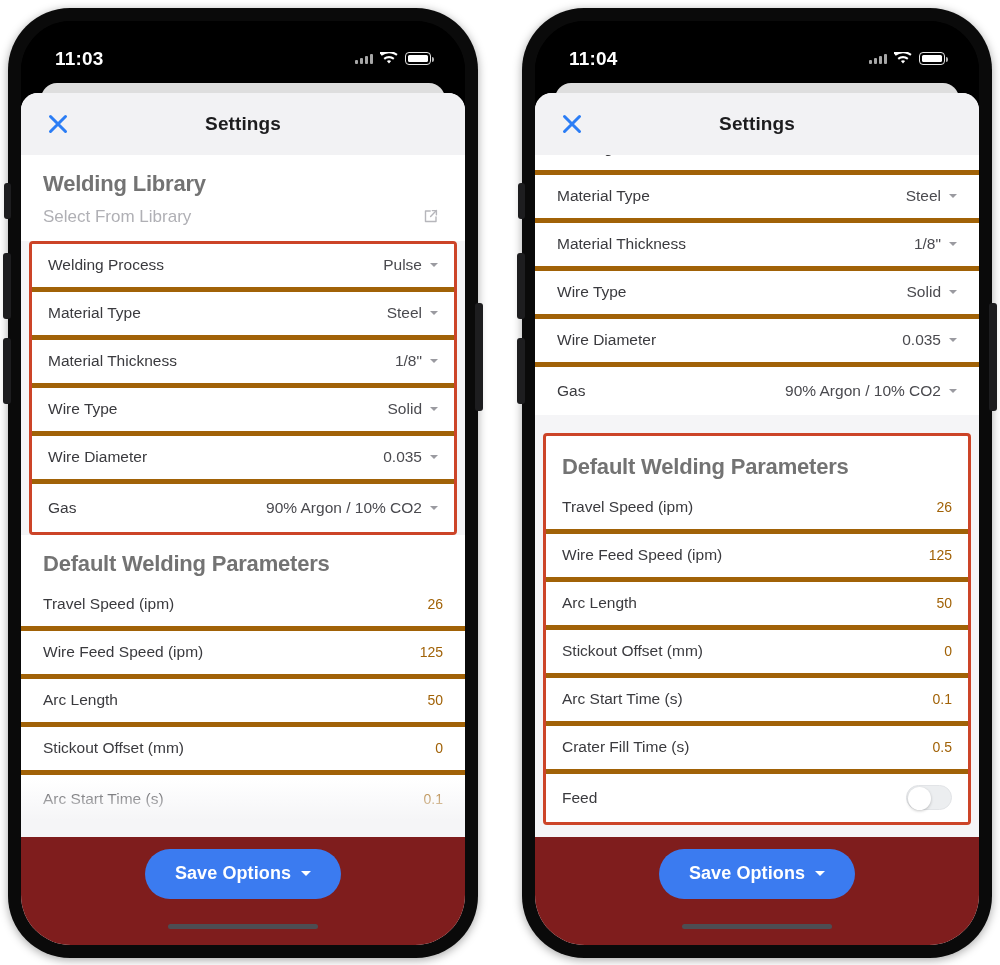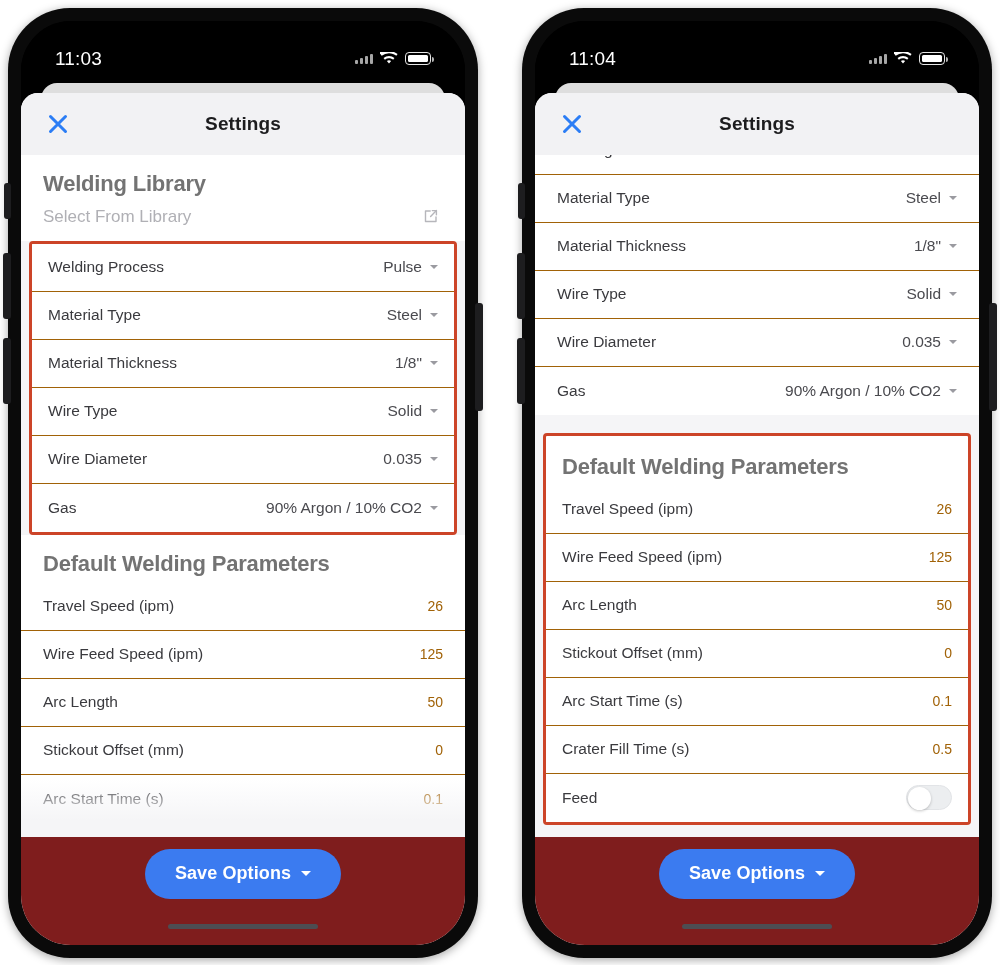--- a/index.html
+++ b/index.html
@@ -45,21 +45,21 @@
   
   .statusbar {
     position: relative; z-index: 5;
     height: 62px;
     display: flex; align-items: center;
     justify-content: space-between;
     padding: 14px 34px 0 34px;
     color: #fff;
     background: #000;
   }
-  .clock { font-size: 19px; font-weight: normal; letter-spacing: .2px; }
+  .clock { font-size: 19px; font-weight: bold; letter-spacing: .2px; }
   .status-right { display: flex; align-items: center; gap: 7px; }
   .sig { display: flex; align-items: flex-end; gap: 2px; height: 11px; opacity:.65; }
   .sig i { display:block; width:3px; background:#fff; border-radius:1px; }
   .sig i:nth-child(1){height:4px;} .sig i:nth-child(2){height:6px;}
   .sig i:nth-child(3){height:8px;} .sig i:nth-child(4){height:10px;}
   .wifi { width: 18px; height: 13px; position: relative; }
   .wifi svg { width: 18px; height: 13px; display:block; }
   .batt { width: 26px; height: 13px; border: 1.6px solid rgba(255,255,255,.9);
           border-radius: 4px; position: relative; padding: 1.6px; }
   .batt::after { content:""; position:absolute; right:-4px; top:4px;
@@ -118,21 +118,21 @@
     display: flex; align-items: center; justify-content: space-between;
     padding: 4px 26px 14px 22px;
     color: #b0b0b5; font-size: 17px; gap: 33px;
   }
   .sub-link .ext-icon svg { width: 17px; height: 17px; display:block; }
 
   .card { background: #fff; }
   .row {
     display: flex; align-items: center; justify-content: space-between;
     height: 48px; padding: 0 22px;
-    border-bottom: 1px solid #a16207;
+    border-bottom: 5px solid #a16207;
     background: #fff;
   }
   .row:last-child { border-bottom: none; }
   .row .label { font-size: 15.5px; color: #3a3a3e; font-weight: 500; }
   .row .value {
     font-size: 15.5px; color: #4a4a4f;
     display: flex; align-items: center; gap: 8px;
   }
   .caret { display:inline-block; width:0;height:0;
            border-left:4.5px solid transparent; border-right:4.5px solid transparent;

